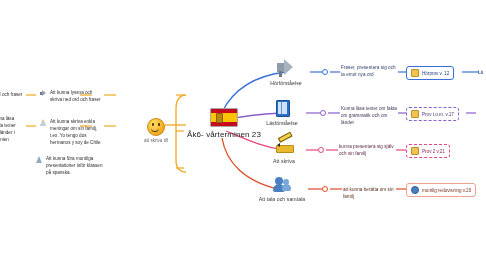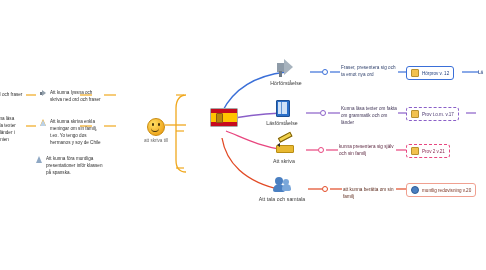--- a/index.html
+++ b/index.html
@@ -221,20 +221,21 @@
     <line x1="80" y1="126" x2="92" y2="126" stroke="#f0a81e" stroke-width="1.2"></line>
     <line x1="104" y1="126" x2="116" y2="126" stroke="#f0a81e" stroke-width="1.2"></line>
     <line x1="26" y1="95" x2="36" y2="95" stroke="#f0a81e" stroke-width="1.2"></line>
     <line x1="26" y1="126" x2="36" y2="126" stroke="#f0a81e" stroke-width="1.2"></line>
   </svg>
 
   <div class="center-node">
     <div class="flag">
         <span class="crest"></span>
       </div>
+    <div class="center-label">Åk6- vårterminen 23</div>
   </div>
 
   <div class="center-smiley-wrap">
     <div class="ic-smiley">
       <span class="eye l"></span>
         <span class="eye r"></span>
         <span class="mouth"></span>
     </div>
     <div class="slabel">att skriva till</div>
   </div>

